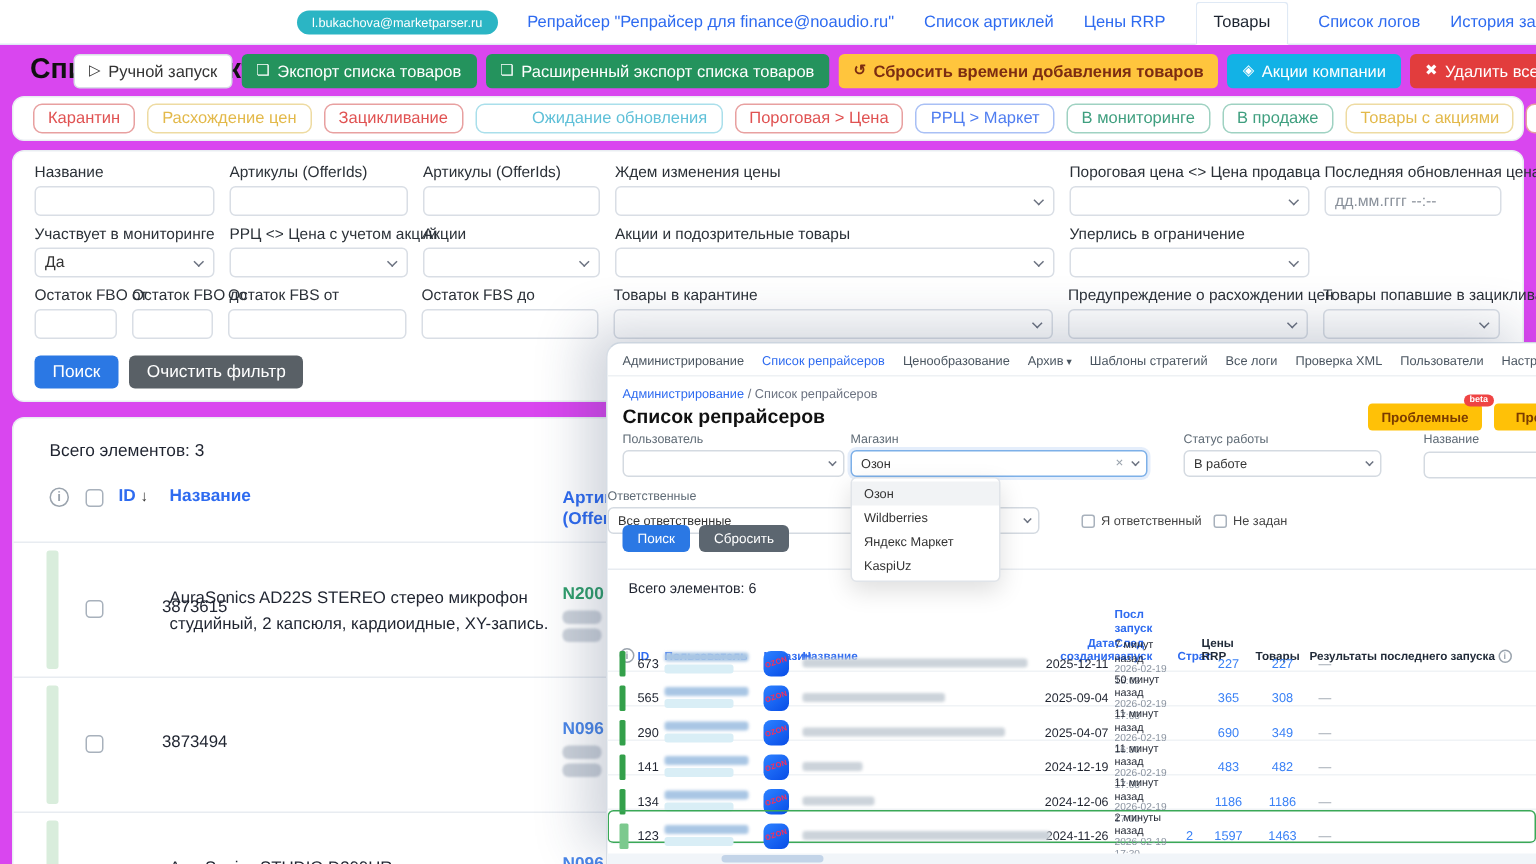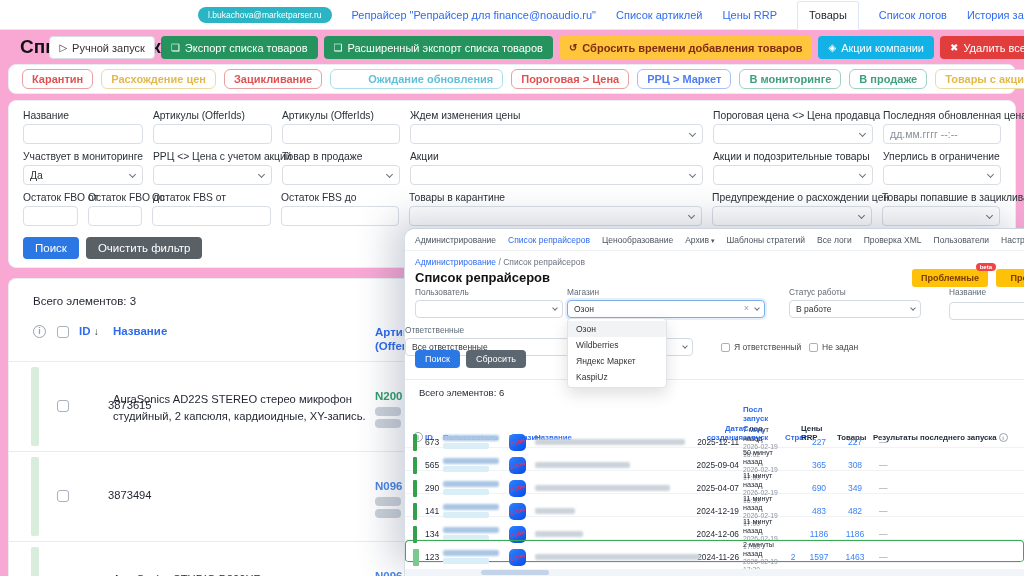--- a/index.html
+++ b/index.html
@@ -1,17 +1,17 @@
 <!DOCTYPE html>
 <html><head>
 <meta charset="utf-8">
 <style>
   html,body{margin:0;padding:0;background:#fff;}
   *{box-sizing:border-box;font-family:"Liberation Sans",sans-serif;}
-  .stage{position:relative;width:1024px;height:576px;background:#f9a8d4;overflow:hidden;}
+  .stage{position:relative;width:1024px;height:576px;background:#d946ef;overflow:hidden;}
 
   
   .topnav{position:absolute;top:0;left:0;width:100%;height:30px;display:flex;align-items:center;
     gap:20px;padding-left:198px;border-bottom:1px solid #dfe9f5;background:#fff;z-index:2;}
   .user-pill{background:#2bb5c4;color:#fff;font-size:8.5px;padding:3px 10px;border-radius:10px;white-space:nowrap;}
   .tn-link{color:#2e6bf0;font-size:11px;text-decoration:none;white-space:nowrap;cursor:pointer;}
   .tn-active{color:#1c2430;background:#fff;border:1px solid #dfe9f5;border-bottom:1px solid #fff;
     padding:7px 11px 8px;margin-bottom:-1px;border-radius:3px 3px 0 0;}
 
   
@@ -23,21 +23,21 @@
   .act-ic{font-size:10px;line-height:1;}
   .act-light{background:#fff;border-color:#d8dee6;color:#333;}
   .act-green{background:#24935d;color:#fff;}
   .act-yellow{background:#ffc53d;color:#7c2d12;font-weight:bold;}
   .act-cyan{background:#12b2e6;color:#fff;}
   .act-red{background:#e23d3d;color:#fff;min-width:150px;}
 
   
   .chips-panel{position:absolute;top:64px;left:8px;right:8px;height:30px;border:1px solid #e9edf2;
     border-radius:8px;display:flex;align-items:center;gap:8px;padding:0 13px;background:#fff;}
-  .chip{font-size:11px;padding:3px 9px;border-radius:6px;border:1px solid;background:#fff;white-space:nowrap;cursor:pointer;font-weight:bold;}
+  .chip{font-size:11px;padding:3px 9px;border-radius:6px;border:1px solid;background:#fff;white-space:nowrap;cursor:pointer;}
   .chip-red{color:#e05252;border-color:#e8a0a0;}
   .chip-yellow{color:#e3b94a;border-color:#eedba2;}
   .chip-cyan{color:#5fc0d8;border-color:#aadfeb;padding-left:37px;}
   .chip-blue{color:#4f7df0;border-color:#a9c0f5;}
   .chip-teal{color:#3f9f7f;border-color:#9fd2c2;text-align:right;}
 
   
   .filter-panel{position:absolute;top:100px;left:8px;right:8px;height:168px;border:1px solid #e9edf2;
     border-radius:8px;padding:9px 14px;background:#fff;}
   .fgrid{display:grid;column-gap:10px;margin-bottom:7px;}
@@ -243,27 +243,20 @@
           </div>
         </div>
         <div class="field">
           <div class="flabel">РРЦ &lt;&gt; Цена с учетом акций</div>
           <div class="ctrl sel">
             <span class="val"></span>
             <span class="chev"></span>
           </div>
         </div>
         <div class="field">
-          <div class="flabel">Товар в продаже</div>
-          <div class="ctrl sel">
-            <span class="val"></span>
-            <span class="chev"></span>
-          </div>
-        </div>
-        <div class="field">
           <div class="flabel">Акции</div>
           <div class="ctrl sel">
             <span class="val"></span>
             <span class="chev"></span>
           </div>
         </div>
         <div class="field">
           <div class="flabel">Акции и подозрительные товары</div>
           <div class="ctrl sel">
             <span class="val"></span>

